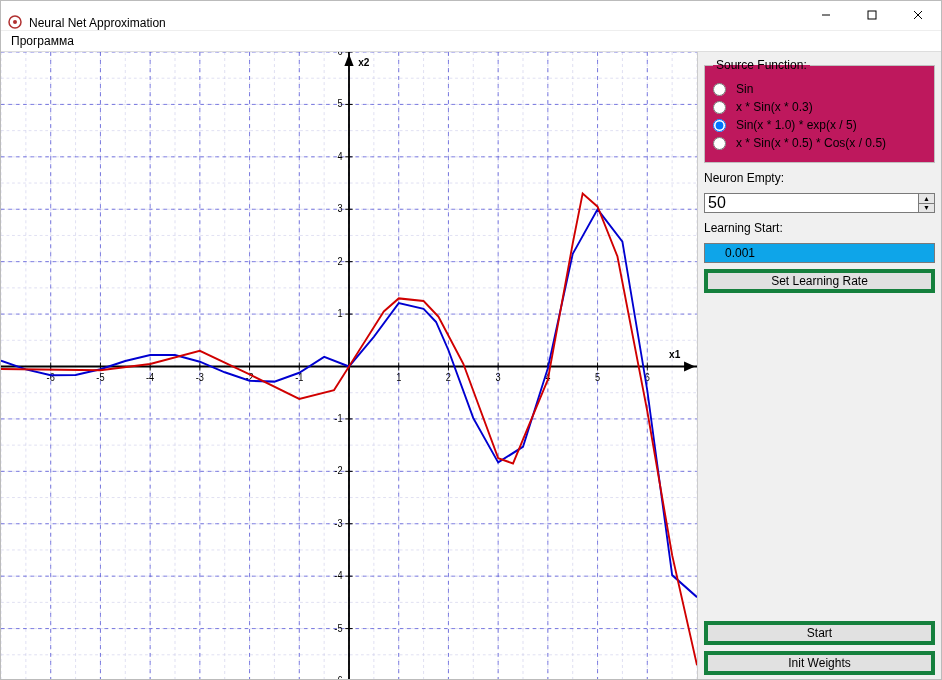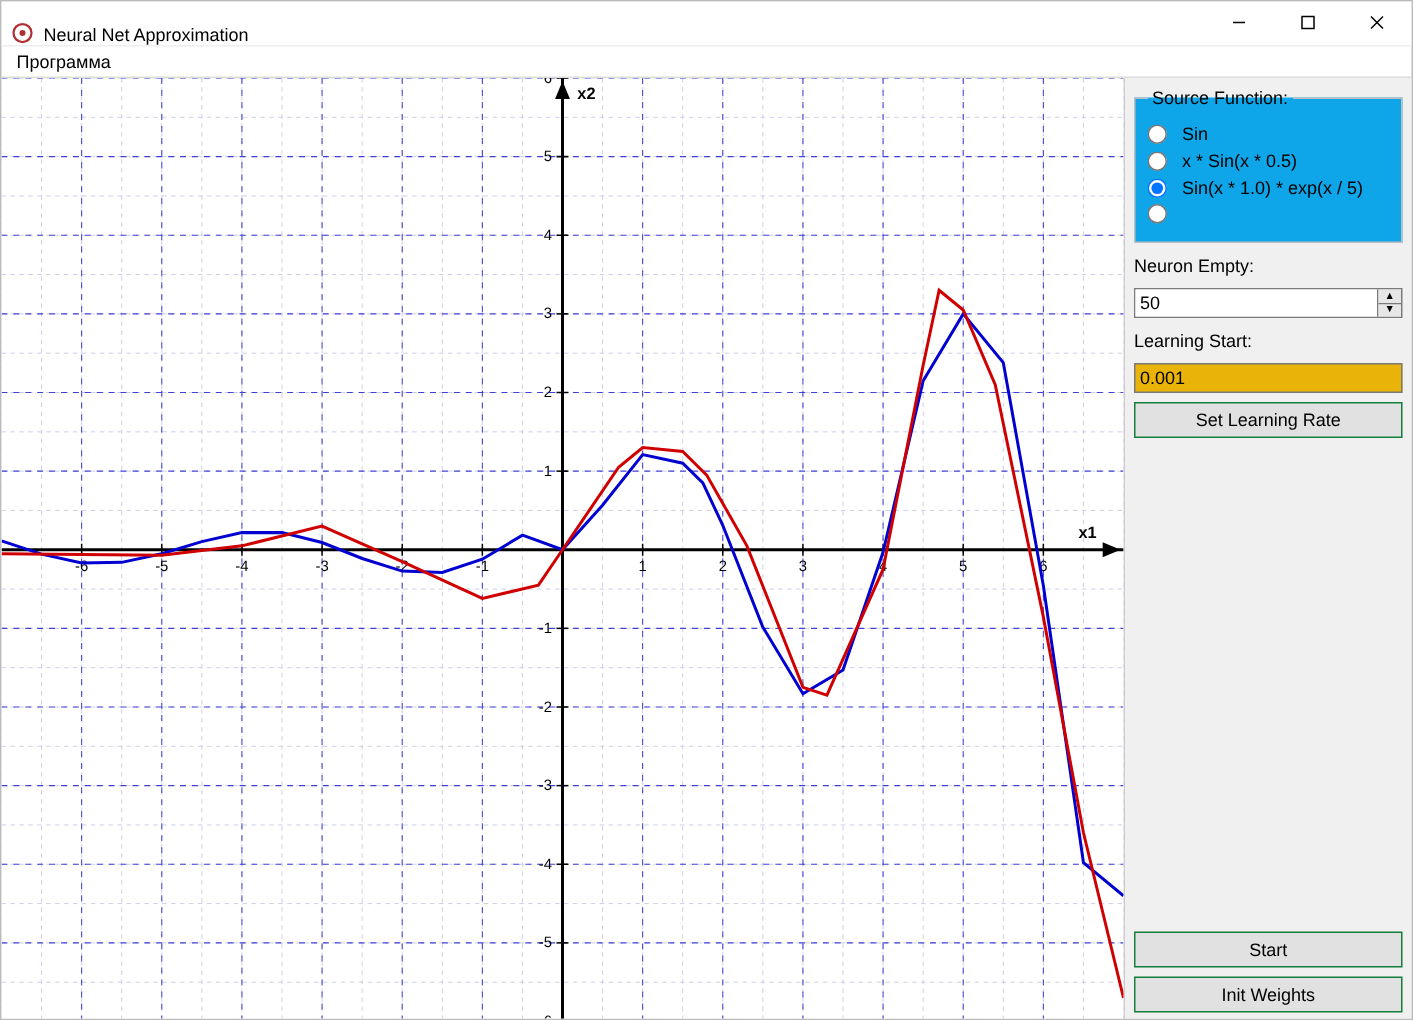--- a/index.html
+++ b/index.html
@@ -66,21 +66,21 @@
     padding: 6px 6px;
     display:flex;
     flex-direction:column;
     gap:6px;
     background:#f0f0f0;
   }
   fieldset.group {
     border: 1px solid #bfbfbf;
     padding: 6px 8px 8px 8px;
     margin:0;
-    background:#0ea5e9;
+    background:#be185d;
   }
   fieldset.group legend {
     font-size: 12px;
     padding: 0 3px;
   }
   .radio-row {
     display:flex; align-items:center;
     margin: 4px 0;
     gap:10px;
   }
@@ -89,45 +89,45 @@
   }
   .lbl-row { margin: 2px 0 2px 0; }
   .spinner {
     display:flex;
     border:1px solid #7a7a7a;
     background:#fff;
     height:20px;
   }
   .spinner input {
     flex:1; border:none; outline:none;
-    font-size:12px; padding:0 3px;
+    font-size:16px; padding:0 3px;
     font-family:inherit;
   }
   .spin-btns {
     width:16px;
     display:flex; flex-direction:column;
     border-left:1px solid #7a7a7a;
   }
   .spin-btns div {
     flex:1;
     font-size:7px;
     display:flex;align-items:center;justify-content:center;
     background:#e6e6e6;
   }
   .spin-btns div:first-child { border-bottom:1px solid #7a7a7a;}
   .textfield {
     width:100%; height:20px;
     border:1px solid #7a7a7a;
-    font-size:12px; padding:0 3px;
+    font-size:12px; padding:0 20px;
     font-family:inherit;
-    background:#eab308;
+    background:#0ea5e9;
   }
   .btn {
     width:100%; height:24px;
-    border:1px solid #15803d;
+    border:4px solid #15803d;
     background:#e1e1e1;
     font-size:12px;
     font-family:inherit;
     cursor:pointer;
   }
   .side-spacer { flex:1 1 auto; }
   .axis-label {
     font-weight:bold;
     font-size:11px;
   }
@@ -321,28 +321,29 @@
   <div class="sidepanel">
 
     <fieldset class="group">
       <legend>Source Function:</legend>
       <label class="radio-row">
         <input type="radio" name="src" style="">
         <span>Sin</span>
       </label>
       <label class="radio-row">
         <input type="radio" name="src" style="">
-        <span>x * Sin(x * 0.5)</span>
+        <span>x * Sin(x * 0.3)</span>
       </label>
       <label class="radio-row">
         <input type="radio" name="src" checked="" style="">
         <span>Sin(x * 1.0) * exp(x / 5)</span>
       </label>
       <label class="radio-row">
         <input type="radio" name="src" style="">
+        <span>x * Sin(x * 0.5) * Cos(x / 0.5)</span>
       </label>
     </fieldset>
 
     <div class="lbl-row">Neuron Empty:</div>
     <div class="spinner">
       <input type="text" value="50" style="">
       <div class="spin-btns">
         <div>▲</div>
         <div>▼</div>
       </div>

